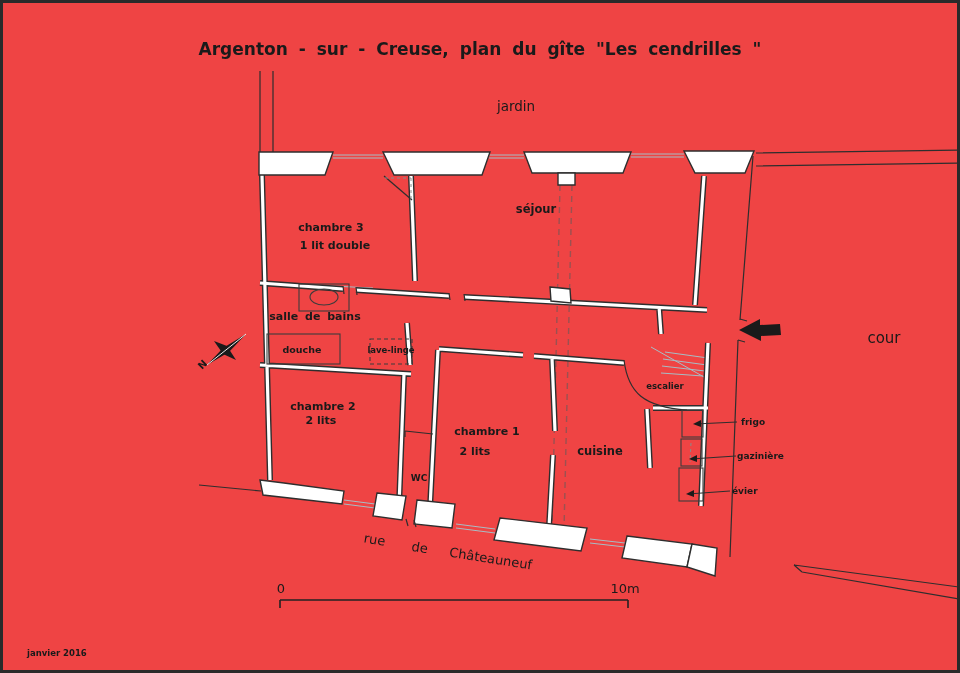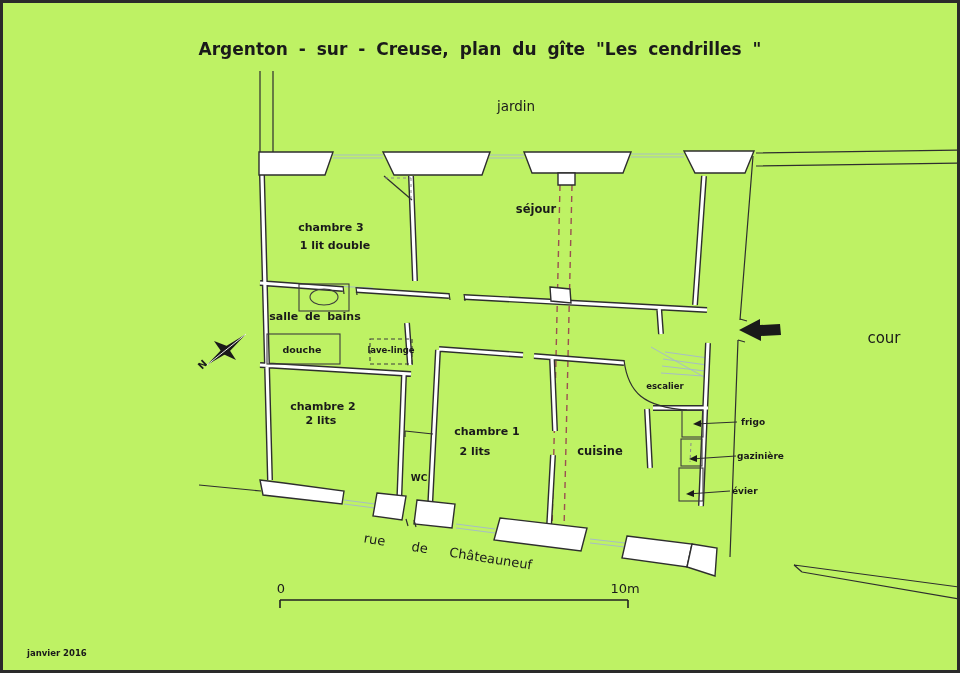--- a/index.html
+++ b/index.html
@@ -1,17 +1,17 @@
 <!DOCTYPE html>
 <html><head>
 <meta charset="utf-8">
 <style>
   html,body{margin:0;padding:0;background:#e8e8e8;}
   .sheet{
-    position:relative;width:960px;height:673px;background:#bef264;
+    position:relative;width:960px;height:673px;background:#ef4444;
     border:3px solid #2a2a2a;box-sizing:border-box;overflow:hidden;
     font-family:"DejaVu Sans","Liberation Sans",sans-serif;
   }
   svg{display:block;}
   .t-bold{font-family:"DejaVu Sans","Liberation Sans",sans-serif;font-weight:bold;fill:#1a1a1a;}
   .t-reg{font-family:"DejaVu Sans","Liberation Sans",sans-serif;fill:#1a1a1a;}
   .title-t{word-spacing:5px;}
   .sdb-t{word-spacing:3px;}
   .wall-outer{stroke:#2e2e2e;stroke-width:6;fill:none;stroke-linecap:butt;}
   .wall-inner{stroke:#ffffff;stroke-width:3.2;fill:none;stroke-linecap:butt;}

